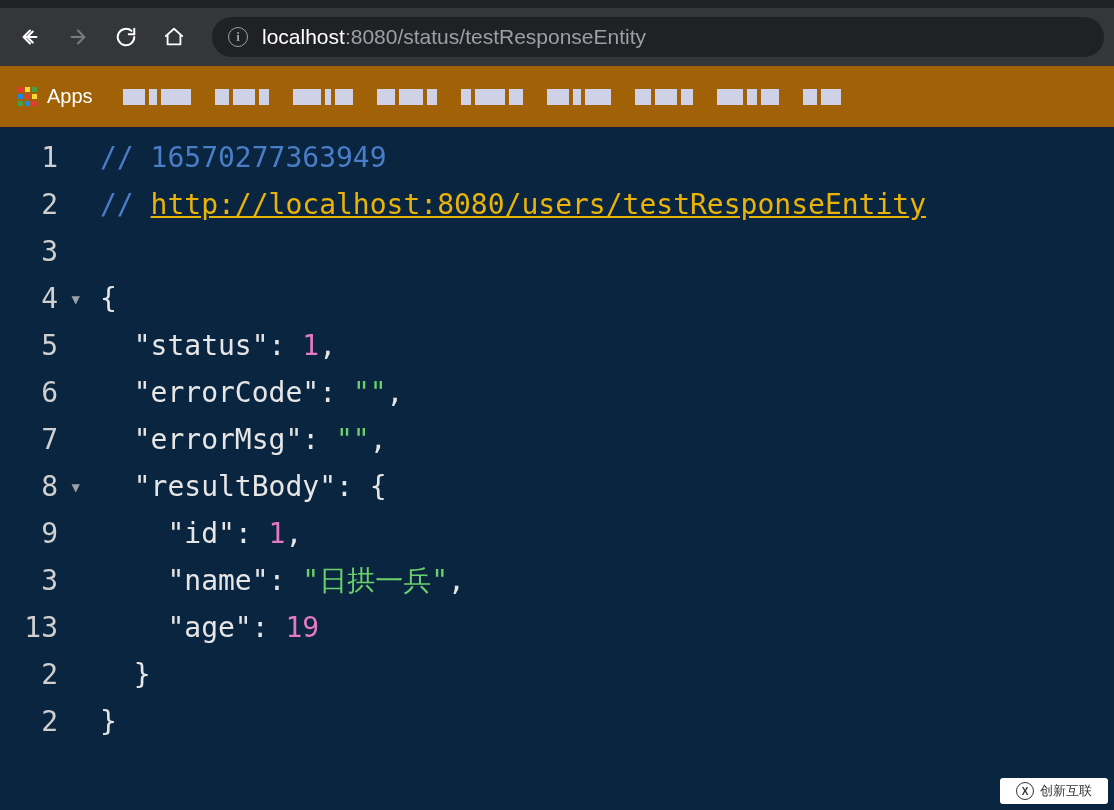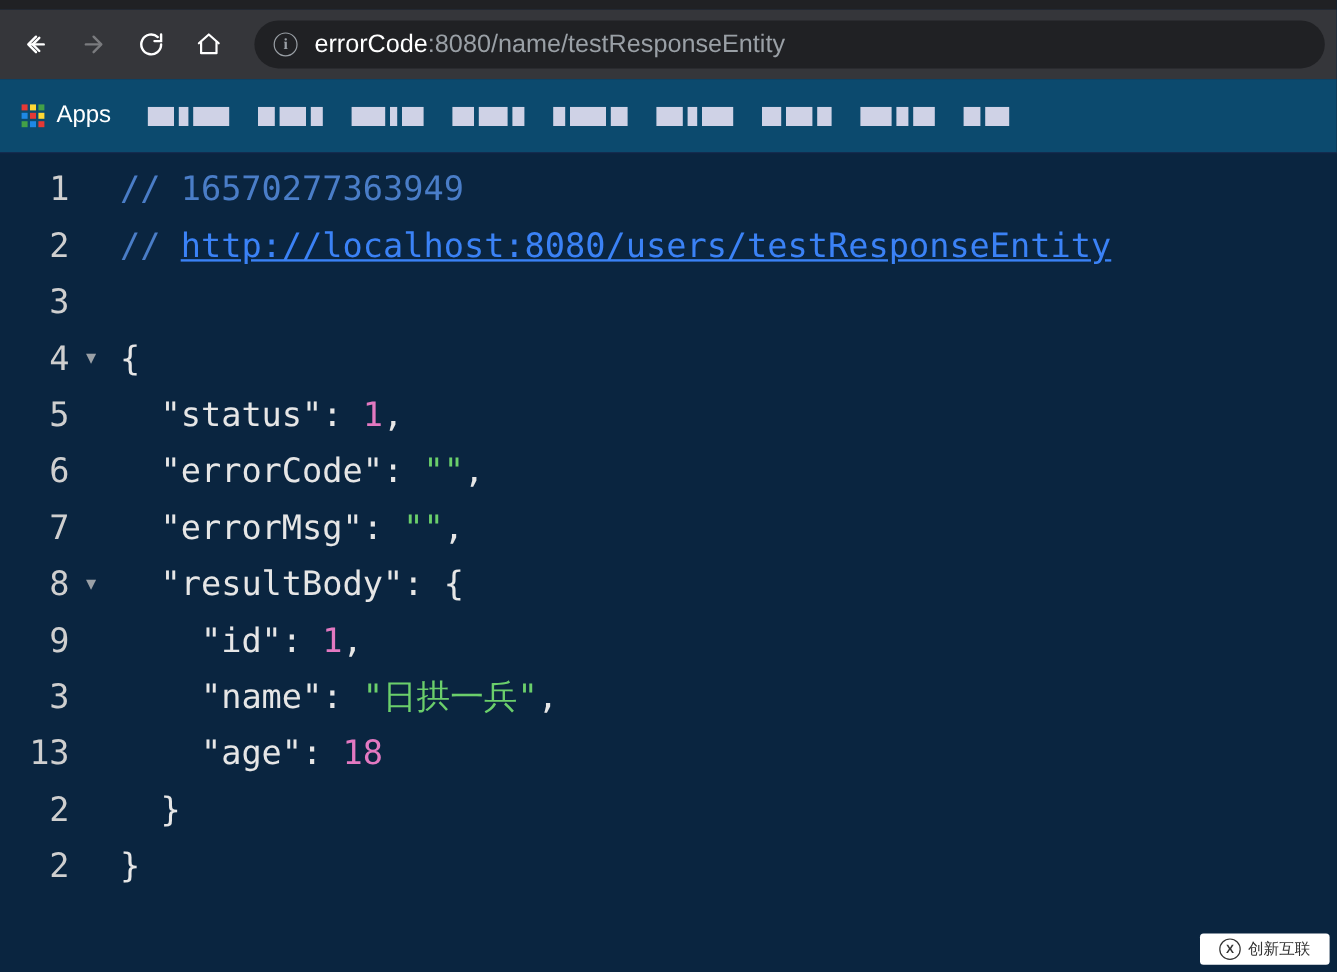--- a/index.html
+++ b/index.html
@@ -55,21 +55,21 @@
     font-family: Georgia, serif;
   }
   .url-text {
     font-size: 21px;
     color: #fff;
     white-space: nowrap;
   }
   .url-text .dim { color: #9aa0a6; }
   .bookmarks-bar {
     height: 62px;
-    background: #0c4a6e;
+    background: #a16207;
     display: flex;
     align-items: center;
     padding: 0 18px;
     gap: 18px;
     border-bottom: 1px solid #1a1a3a;
   }
   .apps-item {
     display: flex;
     align-items: center;
     gap: 10px;
@@ -122,21 +122,21 @@
     transform: translateY(-50%);
     font-size: 14px;
     color: #9aa0a6;
   }
   .code {
     padding-left: 38px;
     color: #e6e6e6;
     white-space: pre;
   }
   .tok-comment { color: #4a7dc7; }
-  .tok-link { color: #3b82f6; text-decoration: underline; }
+  .tok-link { color: #eab308; text-decoration: underline; }
   .tok-brace { color: #e6e6e6; }
   .tok-key { color: #e6e6e6; }
   .tok-punct { color: #e6e6e6; }
   .tok-num { color: #e379c1; }
   .tok-str { color: #6bcf6b; }
   .watermark {
     position: absolute;
     right: 6px;
     bottom: 6px;
     width: 108px;
@@ -186,21 +186,21 @@
       </svg>
   </div>
   <div class="nav-btn">
     <svg viewBox="0 0 24 24" fill="none" stroke="currentColor" stroke-width="2" stroke-linecap="round" stroke-linejoin="round">
         <path d="M3 11l9-8 9 8"></path>
         <path d="M5 10v10h14V10"></path>
       </svg>
   </div>
   <div class="address-bar">
     <div class="info-icon">i</div>
-    <div class="url-text"><span>errorCode</span><span class="dim">:8080/name/testResponseEntity</span></div>
+    <div class="url-text"><span>localhost</span><span class="dim">:8080/status/testResponseEntity</span></div>
   </div>
 </div>
 
 <div class="bookmarks-bar">
   <div class="apps-item">
     <div class="apps-icon">
       <span style="background:#e53935"></span>
         <span style="background:#fdd835"></span>
         <span style="background:#43a047"></span>
       <span style="background:#1e88e5"></span>
@@ -279,21 +279,21 @@
   <div class="code"><span class="tok-comment">// 16570277363949</span>
 <span class="tok-comment"><span>// </span><span class="tok-link">http://localhost:8080/users/testResponseEntity</span></span>
 
 <span class="tok-brace">{</span>
   <span class="tok-key">"status"</span><span class="tok-punct">: </span><span class="tok-num">1</span><span class="tok-punct">,</span>
   <span class="tok-key">"errorCode"</span><span class="tok-punct">: </span><span class="tok-str">""</span><span class="tok-punct">,</span>
   <span class="tok-key">"errorMsg"</span><span class="tok-punct">: </span><span class="tok-str">""</span><span class="tok-punct">,</span>
   <span class="tok-key">"resultBody"</span><span class="tok-punct">: </span><span class="tok-brace">{</span>
     <span class="tok-key">"id"</span><span class="tok-punct">: </span><span class="tok-num">1</span><span class="tok-punct">,</span>
     <span class="tok-key">"name"</span><span class="tok-punct">: </span><span class="tok-str">"日拱一兵"</span><span class="tok-punct">,</span>
-    <span class="tok-key">"age"</span><span class="tok-punct">: </span><span class="tok-num">18</span>
+    <span class="tok-key">"age"</span><span class="tok-punct">: </span><span class="tok-num">19</span>
   <span class="tok-brace">}</span>
 <span class="tok-brace">}</span></div>
 </div>
 
 <div class="watermark">
   <div class="logo">X</div>
   <span>创新互联</span>
 </div>
 
 </body></html>

